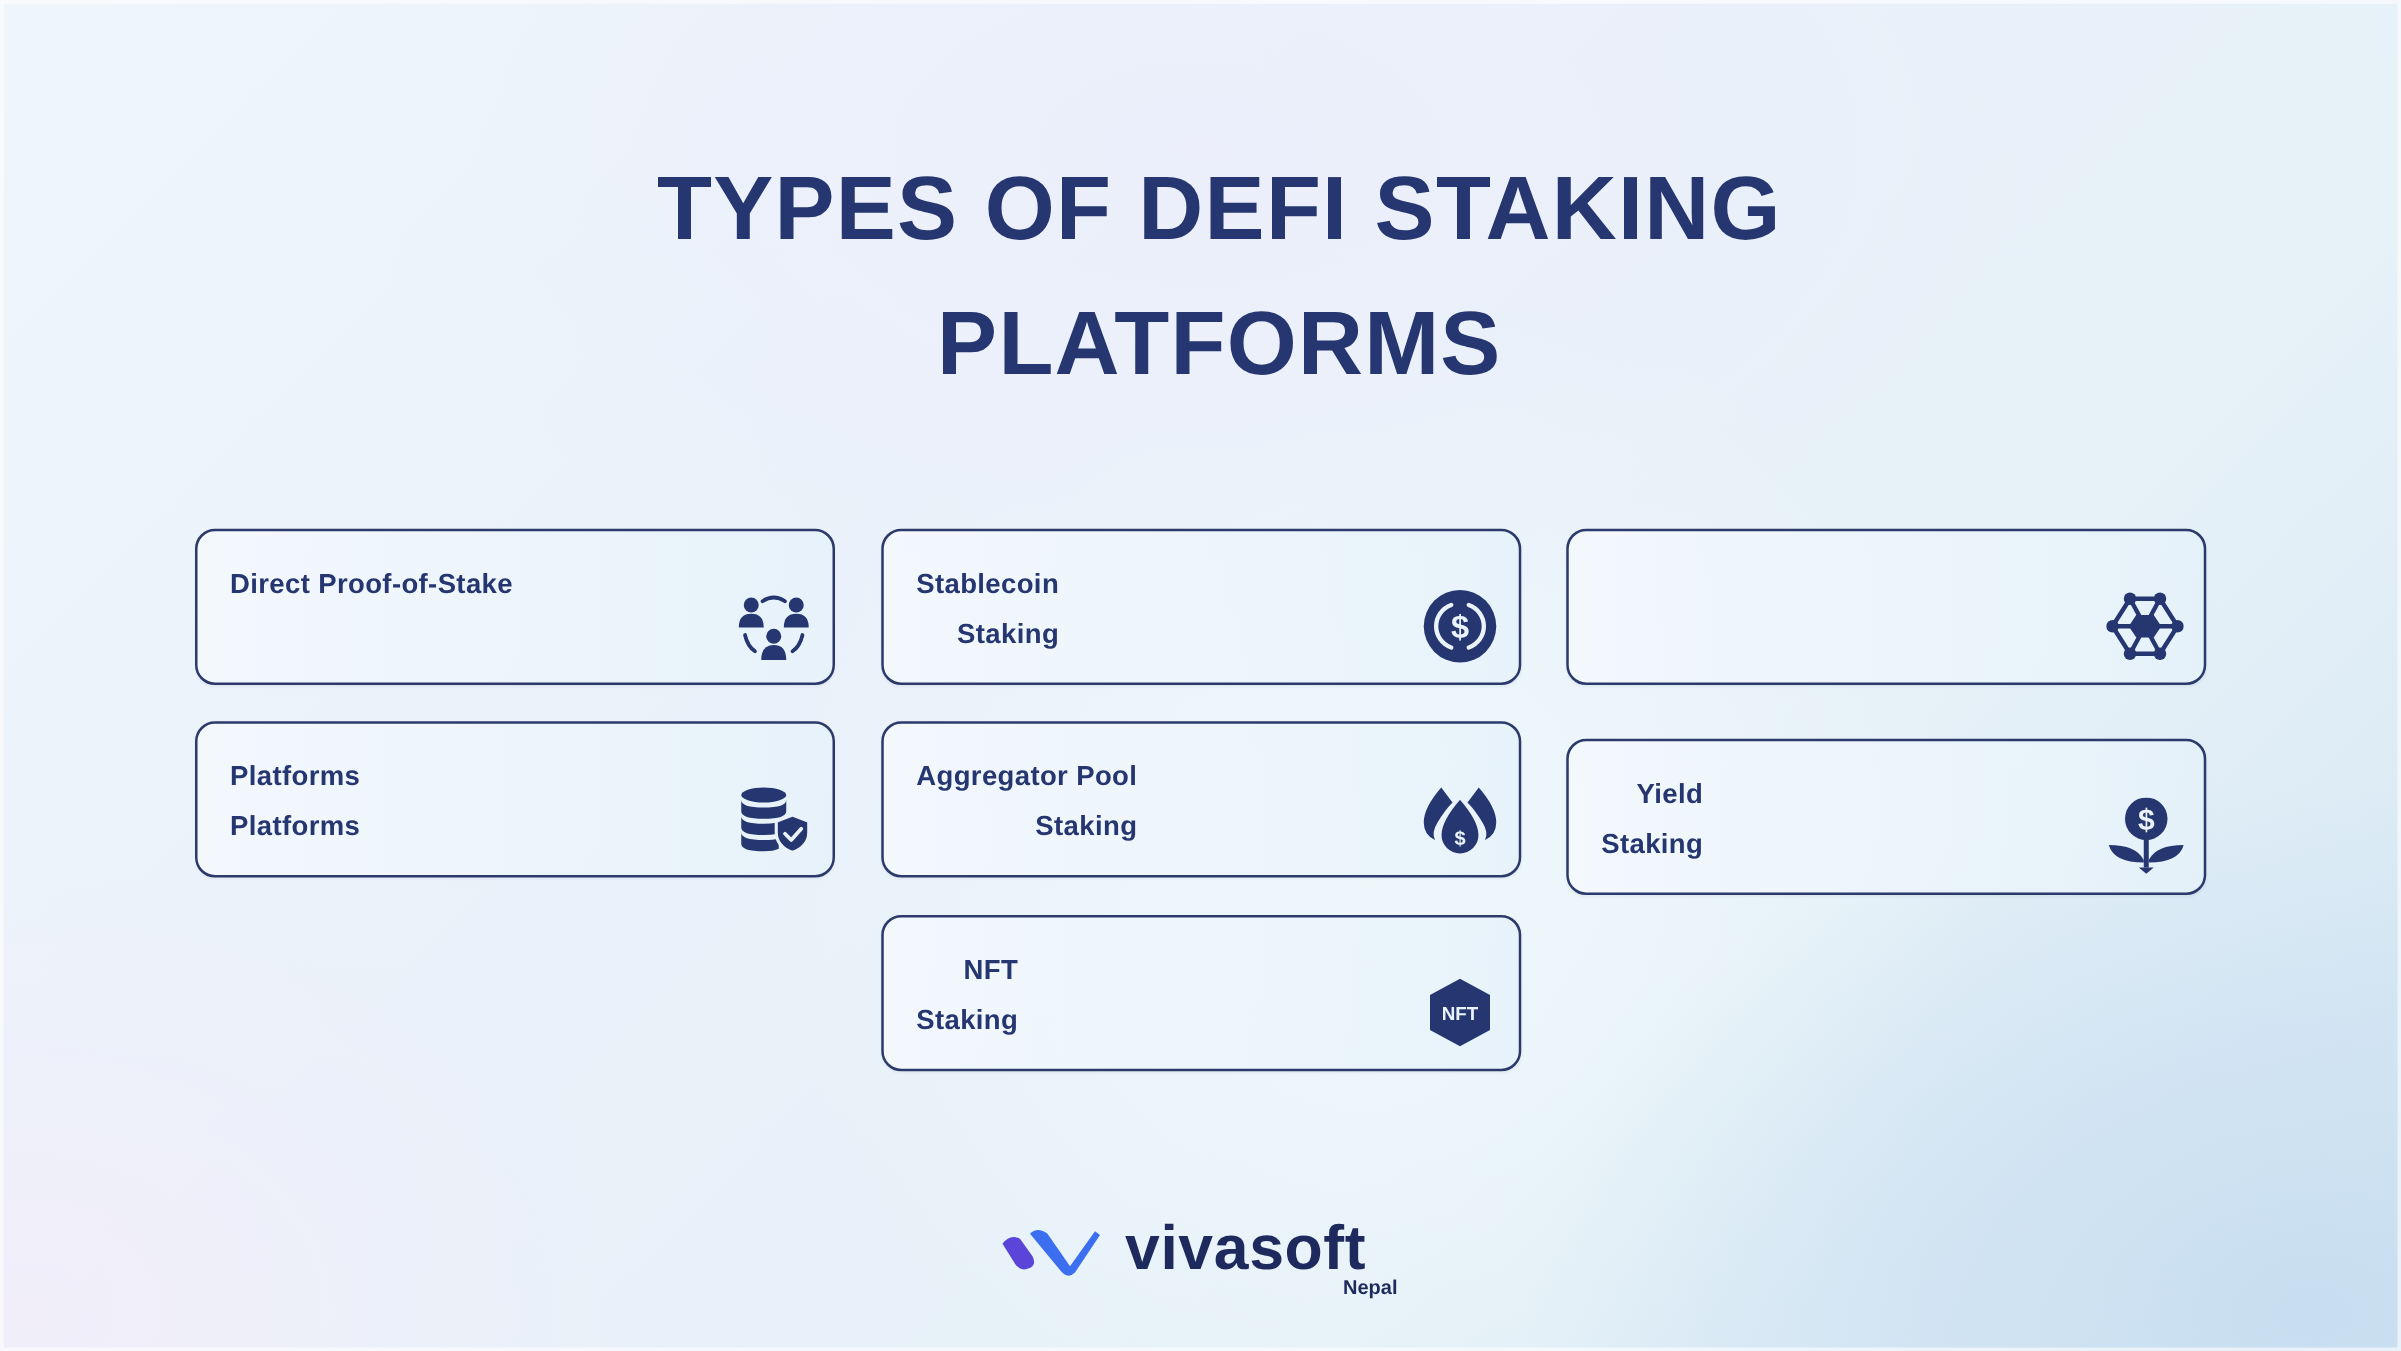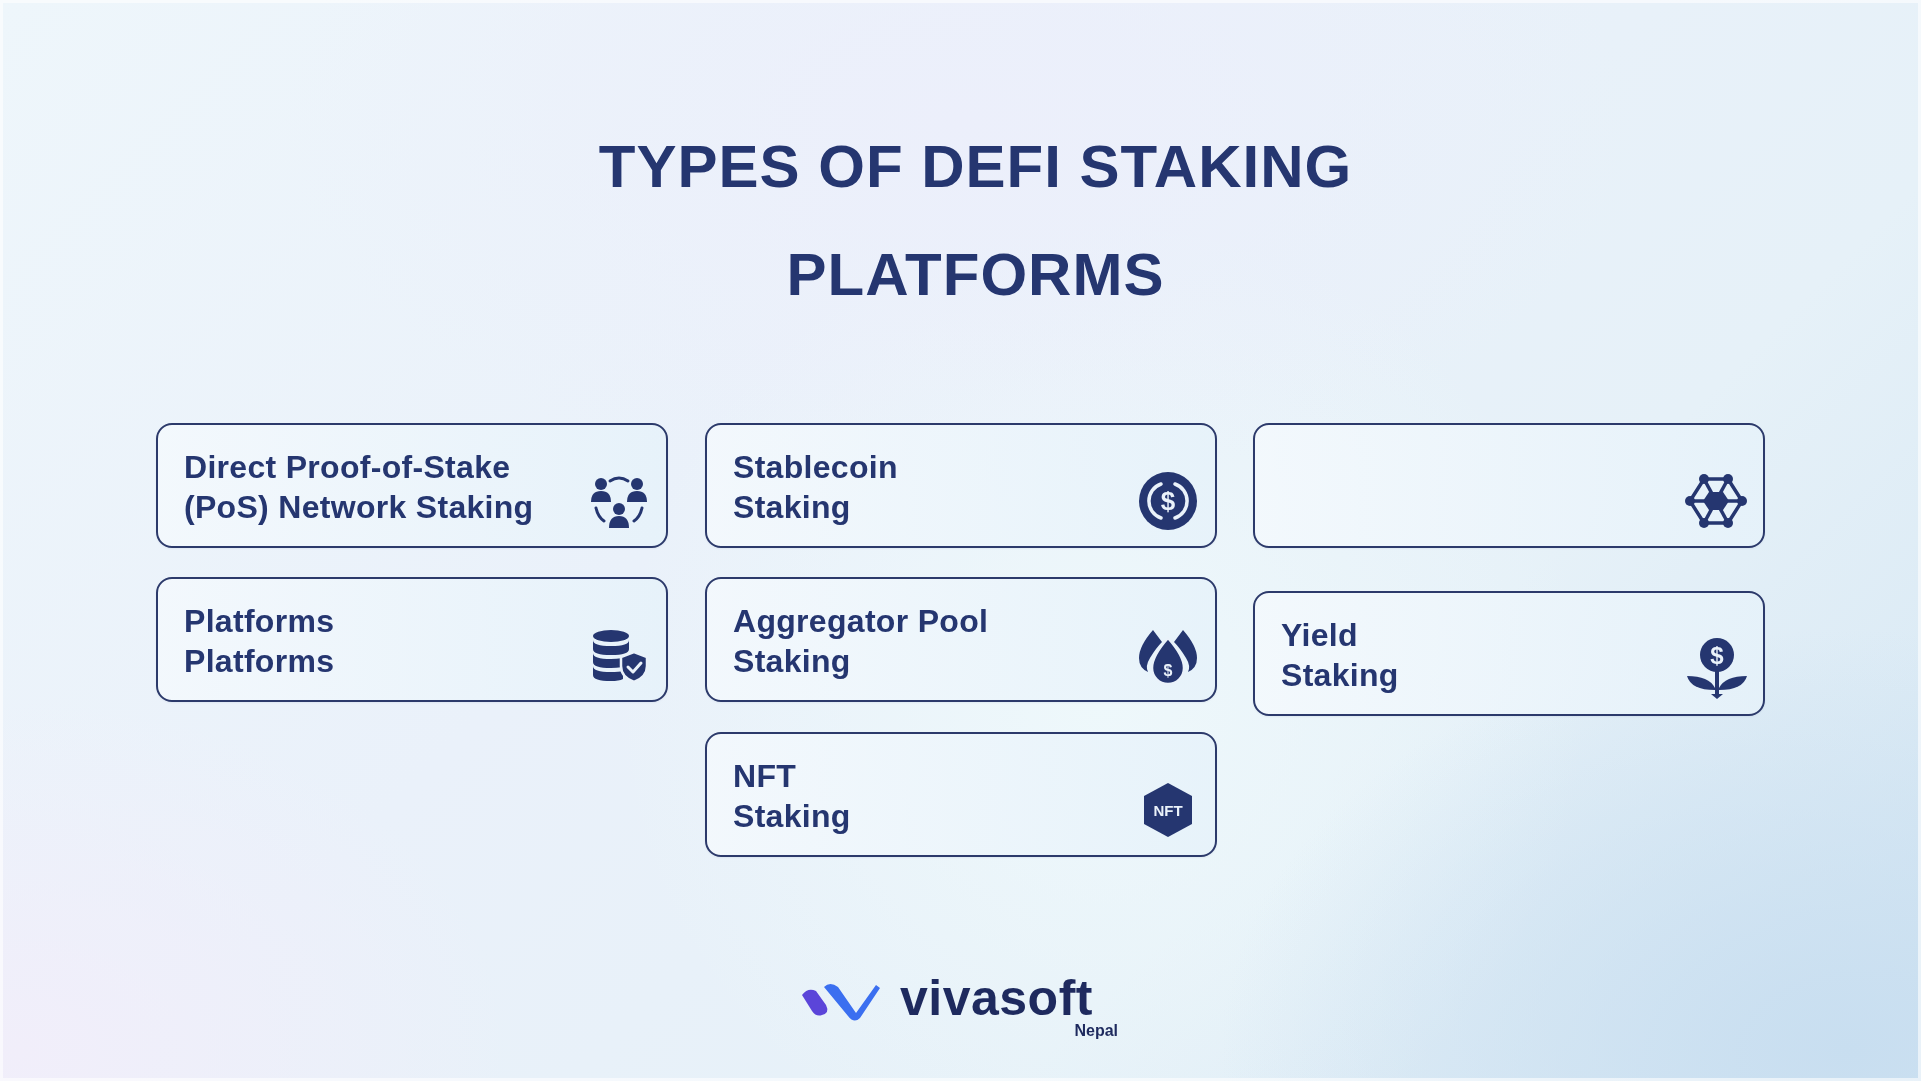--- a/index.html
+++ b/index.html
@@ -20,21 +20,21 @@
     border: 3px solid rgba(255,255,255,0.6);
     pointer-events: none;
   }
   .title {
     position: absolute;
     left: 0; right: 0;
     top: 113px;
     text-align: center;
     font-family: "Liberation Sans", sans-serif;
     font-weight: 700;
-    font-size: 60px;
+    font-size: 72px;
     line-height: 108px;
     letter-spacing: 1px;
     color: #253670;
     padding-left: 30px;
   }
   .title span { display: block; }
 
   .card {
     position: absolute;
     width: 512px;
@@ -43,24 +43,25 @@
     border-radius: 16px;
     background: linear-gradient(90deg, rgba(244,249,253,0.85) 0%, rgba(230,242,250,0.85) 100%);
     box-shadow: 0 1px 2px rgba(37,54,112,0.06);
   }
   .card .label {
     position: absolute;
     left: 26px;
     top: 22px;
     font-family: "Liberation Sans", sans-serif;
     font-weight: 700;
-    font-size: 32px;
+    font-size: 22px;
     line-height: 40px;
     color: #253670;
     letter-spacing: 0.3px;
+    text-align: right;
   }
   .card .label span { display: block; white-space: nowrap; }
   .card .icon {
     position: absolute;
     right: 16px;
     bottom: 14px;
     width: 62px;
     height: 62px;
   }
   .card .icon svg { width: 100%; height: 100%; display: block; }
@@ -108,21 +109,20 @@
 <div class="frame"></div>
 
 <h1 class="title">
   <span>TYPES OF DEFI STAKING</span>
   <span>PLATFORMS</span>
 </h1>
 
 <div class="card c1">
   <div class="label">
     <span>Direct Proof-of-Stake</span>
-    <span>(PoS) Network Staking</span>
   </div>
   <div class="icon">
     <svg viewBox="0 0 62 62">
       <g fill="#253670">
         <circle cx="13" cy="14" r="6"></circle>
         <path d="M3 32 q0-11 10-11 q10 0 10 11 z"></path>
         <circle cx="49" cy="14" r="6"></circle>
         <path d="M39 32 q0-11 10-11 q10 0 10 11 z"></path>
         <circle cx="31" cy="39" r="6"></circle>
         <path d="M21 58 q0-12 10-12 q10 0 10 12 z"></path>

